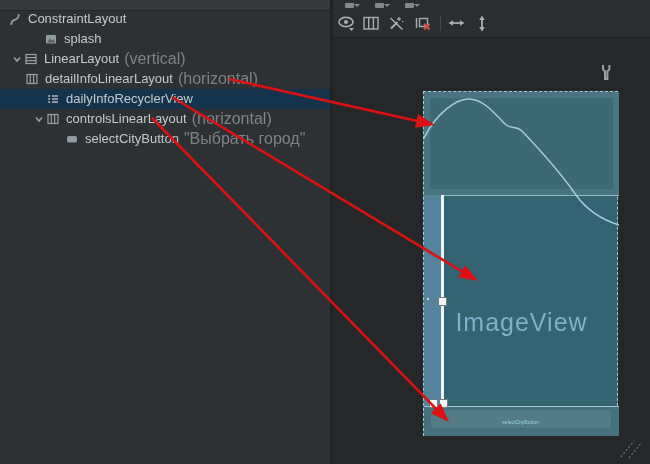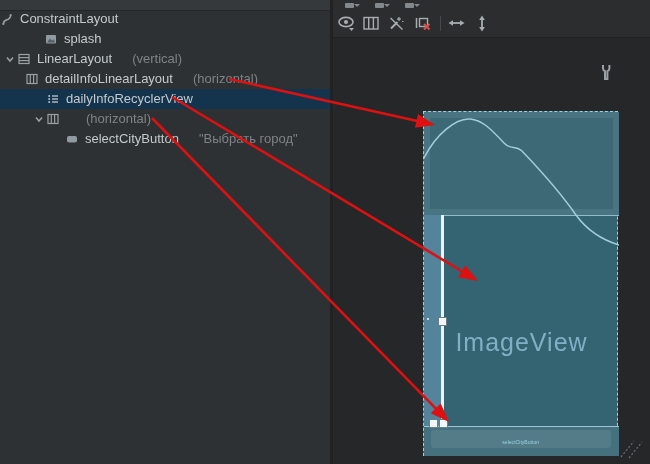--- a/index.html
+++ b/index.html
@@ -9,34 +9,34 @@
   
   .left-panel{position:absolute;left:0;top:0;width:330px;height:464px;background:#2e3133;}
   .left-topstrip{position:absolute;left:0;top:0;width:330px;height:10px;background:#36393b;border-bottom:1px solid #242628;}
   .tree{position:absolute;left:0;top:9px;width:330px;}
   .tree-row{position:relative;height:20px;line-height:20px;display:flex;align-items:center;
             font-size:13px;color:#bfc6c9;white-space:nowrap;cursor:default;}
   .tree-row.selected{background:#14344e;}
   .chevron{width:14px;height:14px;flex:0 0 14px;display:inline-flex;align-items:center;justify-content:center;}
   .ticon{width:14px;height:14px;flex:0 0 14px;margin-right:6px;display:inline-flex;align-items:center;justify-content:center;}
   .tlabel{color:#c3cacd;}
-  .tann{color:#7d8386;font-size:13px;margin-left:20px;}
+  .tann{color:#7d8386;font-size:16px;margin-left:5px;}
   
   .panel-divider{position:absolute;left:330px;top:0;width:3px;height:464px;background:#202224;}
   
   .right-panel{position:absolute;left:333px;top:0;width:317px;height:464px;background:#252729;}
   .right-topsliver{position:absolute;left:0;top:0;width:317px;height:10px;background:#2b2d2e;border-bottom:1px solid #1f2122;}
   .sliver-stub{position:absolute;top:3px;width:9px;height:5px;background:#82888c;border-radius:1px;}
   .sliver-stub::after{content:"";position:absolute;right:-6px;top:1px;border:3px solid transparent;border-top-color:#82888c;}
   .dtoolbar{position:absolute;left:0;top:10px;width:317px;height:27px;background:#2b2d2e;border-bottom:1px solid #1f2122;}
   .tb-icon{position:absolute;top:4px;width:19px;height:19px;display:flex;align-items:center;justify-content:center;}
   .tb-sep{position:absolute;top:6px;width:1px;height:15px;background:#46494b;}
   
   .preview{position:absolute;left:90px;top:91px;width:195px;height:345px;background:#346371;
-           border:1px dashed #a6cedd;box-sizing:border-box;margin-top:20px;}
+           border:1px dashed #a6cedd;box-sizing:border-box;}
   .splash-block{position:absolute;left:0;top:0;width:195px;height:103px;background:#3c United;
   }
   .splash-block{background:#3c6975;border-bottom:1px solid #8fbccc;
            box-shadow:inset 0 0 0 6px rgba(186,222,234,0.10);}
   .curve-svg{position:absolute;left:0;top:0;width:195px;height:150px;pointer-events:none;}
   .recycler-strip{position:absolute;left:0;top:103px;width:17px;height:211px;background:#54849b;}
   .selection-line{position:absolute;left:17px;top:103px;width:3px;height:211px;background:#eef4f6;}
   .imageview-label{position:absolute;left:0;top:216px;width:195px;text-align:center;
            font-size:25px;letter-spacing:1px;color:#7fb0c6;}
   .controls-bar{position:absolute;left:0;top:314px;width:195px;height:29px;background:#45707e;
@@ -53,42 +53,42 @@
 </style>
 </head>
 <body>
 
 <div class="root">
 
   <div class="left-panel">
     <div class="left-topstrip"></div>
     <div class="tree">
 
-      <div class="tree-row" style="">
+      <div class="tree-row" style="padding-left:8px">
         <span class="ticon">
           <svg width="14" height="14">
               <path d="M3.5,11.5 C3.5,6 10.5,9.5 10.5,3.5" fill="none" stroke="#9aa1a5" stroke-width="1.6" stroke-linecap="round"></path>
               <circle cx="10.7" cy="3" r="1.1" fill="#9aa1a5"></circle>
               <circle cx="3.3" cy="12" r="1.1" fill="#9aa1a5"></circle>
             </svg>
         </span>
         <span class="tlabel">ConstraintLayout</span>
       </div>
 
       <div class="tree-row" style="padding-left:44px">
         <span class="ticon">
           <svg width="14" height="14">
               <rect x="2" y="3" width="10" height="8.6" rx="1" fill="#8f9ba1"></rect>
               <polygon points="3,10.6 6,6.6 8,8.8 9.6,7.2 11,10.6" fill="#555f64"></polygon>
             </svg>
         </span>
         <span class="tlabel">splash</span>
       </div>
 
-      <div class="tree-row" style="padding-left:3px">
+      <div class="tree-row" style="padding-left:10px">
         <span class="chevron">
           <svg width="12" height="12">
               <polyline points="3,4.5 6,8 9,4.5" fill="none" stroke="#9aa1a5" stroke-width="1.5"></polyline>
             </svg>
         </span>
         <span class="ticon">
           <svg width="14" height="14">
               <rect x="2" y="2.5" width="10" height="9" fill="none" stroke="#9aa1a5" stroke-width="1.2"></rect>
               <line x1="2" y1="5.6" x2="12" y2="5.6" stroke="#9aa1a5" stroke-width="1.2"></line>
               <line x1="2" y1="8.6" x2="12" y2="8.6" stroke="#9aa1a5" stroke-width="1.2"></line>
@@ -130,20 +130,21 @@
               <polyline points="3,4.5 6,8 9,4.5" fill="none" stroke="#9aa1a5" stroke-width="1.5"></polyline>
             </svg>
         </span>
         <span class="ticon">
           <svg width="14" height="14">
               <rect x="2" y="2.5" width="10" height="9" fill="none" stroke="#9aa1a5" stroke-width="1.2"></rect>
               <line x1="5.3" y1="2.5" x2="5.3" y2="11.5" stroke="#9aa1a5" stroke-width="1.2"></line>
               <line x1="8.6" y1="2.5" x2="8.6" y2="11.5" stroke="#9aa1a5" stroke-width="1.2"></line>
             </svg>
         </span>
+        <span class="tlabel">controlsLinearLayout</span>
         <span class="tann">(horizontal)</span>
       </div>
 
       <div class="tree-row" style="padding-left:65px">
         <span class="ticon">
           <svg width="14" height="14">
               <rect x="2" y="4" width="10" height="6.5" rx="2" fill="#8f9ba1"></rect>
             </svg>
         </span>
         <span class="tlabel">selectCityButton</span>

